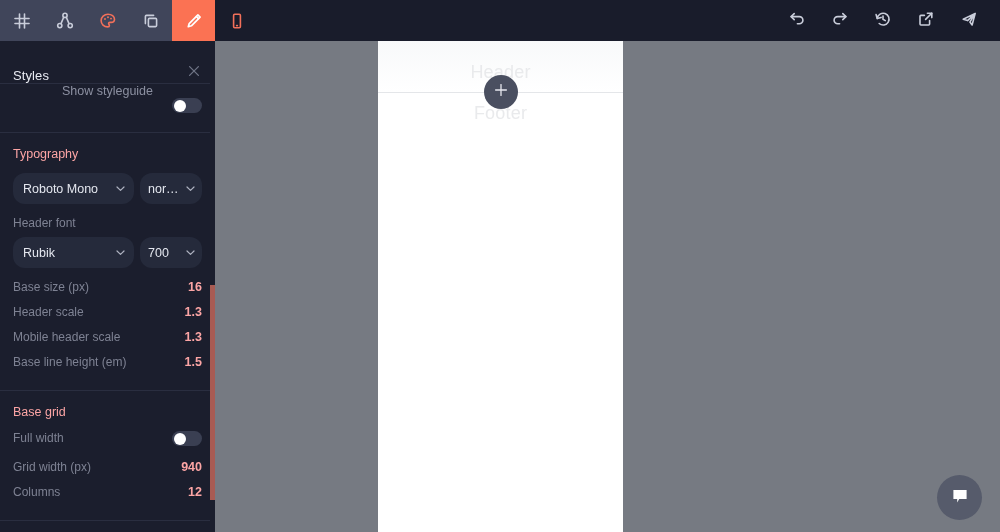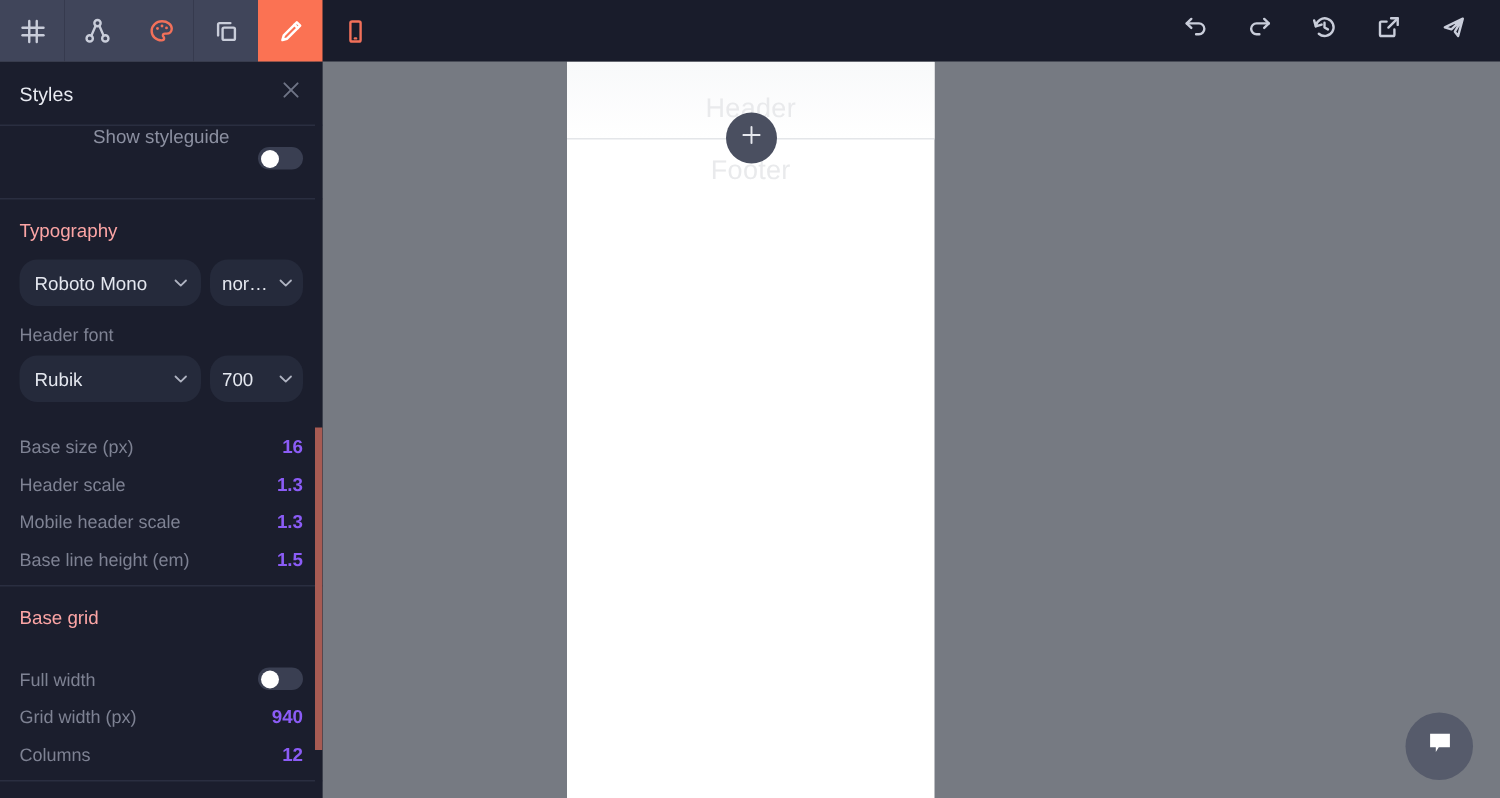--- a/index.html
+++ b/index.html
@@ -79,21 +79,21 @@
     width: 215px;
     height: 491px;
     background: #1b1e2d;
     z-index: 30;
     overflow: hidden;
   }
 
   .panel-head {
     height: 43px;
     display: flex;
-    align-items: center;
+    align-items: flex-end;
     padding: 0 11px 0 13px;
     border-bottom: 1px solid #2a2e40;
   }
   .panel-title {
     font-size: 13px;
     color: #e9ebf2;
     letter-spacing: .1px;
   }
   .panel-close {
     margin-left: auto;
@@ -169,26 +169,26 @@
   .select.small { width: 62px; flex: none; padding: 0 6px 0 8px; }
   .select .val {
     overflow: hidden;
     white-space: nowrap;
     text-overflow: ellipsis;
   }
   .select .chev { margin-left: auto; padding-left: 4px; display: flex; }
 
   .kv-row {
     display: flex;
-    align-items: flex-end;
+    align-items: flex-start;
     padding: 0 13px;
     height: 25px;
   }
   .kv-key { font-size: 12px; color: #7e8293; }
-  .kv-val { margin-left: auto; font-size: 12.5px; color: #8b5cf6; font-weight: 600; }
+  .kv-val { margin-left: auto; font-size: 12.5px; color: #fca5a5; font-weight: 600; }
 
   .kv-row.toggle-row { height: 29px; }
 
   
   .panel-scroll-track {
     position: absolute;
     top: 0; right: 0;
     width: 5px;
     height: 491px;
     background: #1b1e2d;

